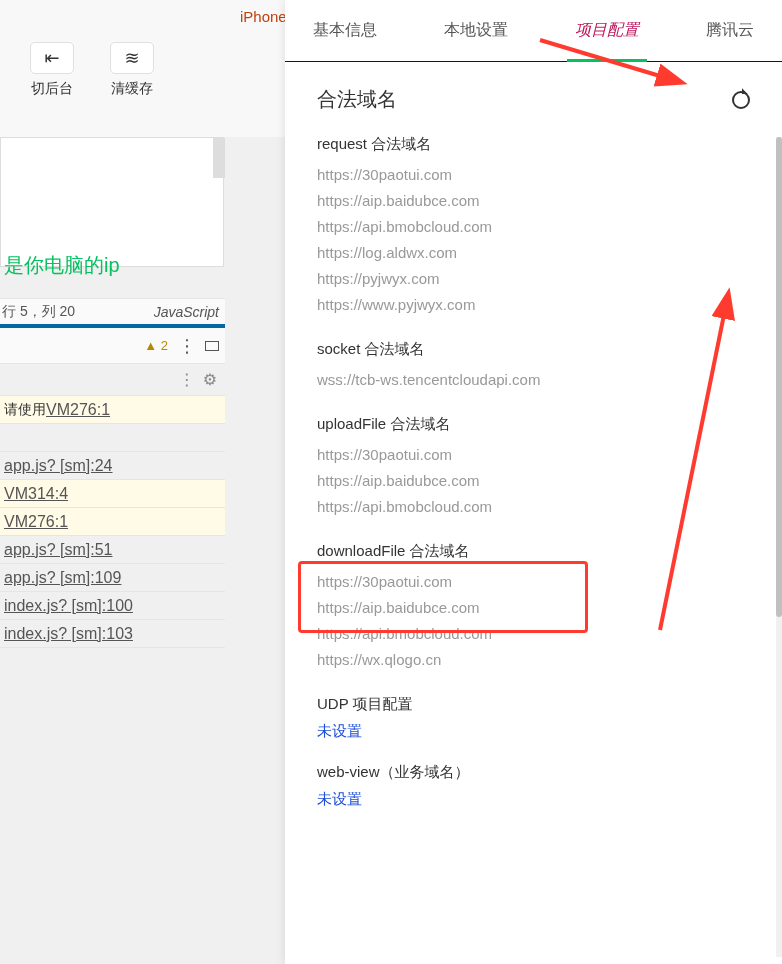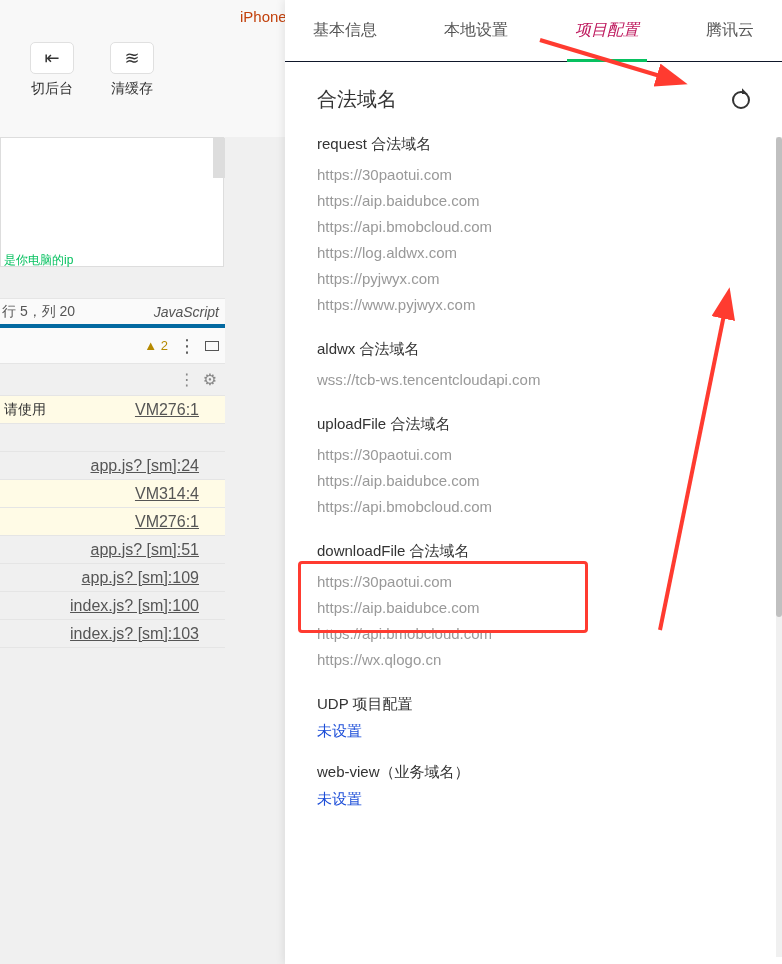--- a/index.html
+++ b/index.html
@@ -14,36 +14,36 @@
     .toolbar-wrap { background: #f8f8f8; position: relative; height: 105px; }
     .toolbar { display: flex; align-items: flex-start; padding: 10px 30px 0 30px; justify-content: space-between; }
     .toolbar-left { display: flex; gap: 36px; }
     .toolbar-right { display: flex; gap: 24px; align-items: flex-start; }
     .tool-item { display: flex; flex-direction: column; align-items: center; gap: 6px; }
     .tool-btn { background: #fff; border: 1px solid #e0e0e0; border-radius: 5px; width: 44px; height: 32px; display: flex; align-items: center; justify-content: center; font-size: 18px; color: #333; }
     .tool-btn.green { background: #07c160; border-color: #07c160; color: #fff; }
     .tool-label { font-size: 14px; color: #333; }
     .device-label { position: absolute; left: 240px; top: 8px; font-size: 15px; color: #c2410c; }
     
-    .mid-text { position: absolute; top: 252px; left: 0; color: #07c160; font-size: 12px; padding-left: 4px; }
+    .mid-text { position: absolute; top: 252px; left: 0; color: #07c160; font-size: 20px; padding-left: 4px; }
     
     .status-bar { position: absolute; top: 298px; left: 0; width: 225px; height: 30px; border-top: 1px solid #e5e5e5; border-bottom: 4px solid #0369a1; background: #fafafa; display: flex; align-items: center; font-size: 14px; color: #555; font-family: monospace; }
     .status-left { flex: 0 0 auto; padding-left: 2px; }
     .status-right { margin-left: auto; padding-right: 6px; font-style: italic; }
     
     .status-bar2 { position: absolute; top: 328px; left: 0; width: 225px; height: 36px; border-bottom: 1px solid #e5e5e5; background: #fafafa; display: flex; align-items: center; justify-content: flex-end; padding-right: 6px; gap: 10px; font-size: 13px; color: #555; }
     .status-bar2 .warn { color: #b58900; }
     .status-bar2 .dots { font-size: 18px; letter-spacing: -1px; }
     .status-bar2 .boxicon { width: 14px; height: 10px; border: 1.5px solid #555; position: relative; }
     
     .gear-row { position: absolute; top: 364px; left: 0; width: 225px; height: 32px; border-bottom: 1px solid #e5e5e5; display: flex; align-items: center; justify-content: flex-end; padding-right: 8px; gap: 8px; color: #888; }
     .gear-row .dots { color: #888; }
     
     .log-list { position: absolute; top: 396px; left: 0; width: 225px; }
-    .log-row { height: 28px; border-bottom: 1px solid #e5e5e5; display: flex; align-items: center; justify-content: space-between; font-size: 14px; font-family: monospace; padding-right: 26px; padding-left: 4px; }
+    .log-row { height: 28px; border-bottom: 1px solid #e5e5e5; display: flex; align-items: center; font-size: 14px; font-family: monospace; padding-right: 4px; padding-left: 4px; }
     .log-row.y { background: #fffbe6; }
     .log-row .left { color: #333; white-space: nowrap; overflow: hidden; }
     .log-row .right { text-decoration: underline; color: #555; white-space: nowrap; font-size: 16px; }
     
     .panel { position: absolute; top: 0; right: 0; bottom: 0; left: 285px; background: #fff; box-shadow: -2px 0 8px rgba(0,0,0,0.08); }
     .panel-tabs { display: flex; height: 62px; align-items: center; border-bottom: 1px solid #0f172a; padding: 0 20px; justify-content: space-between; }
     .panel-tab { font-size: 16px; color: #555; padding: 20px 8px; position: relative; }
     .panel-tab.active { color: #be185d; font-weight: 500; font-style: italic; }
     .panel-tab.active::after { content: ""; position: absolute; bottom: -1px; left: 0; right: 0; height: 3px; background: #07c160; }
     
@@ -190,21 +190,21 @@
         <div class="domain-group">
           <div class="domain-label">request 合法域名</div>
           <div class="domain-item">https://30paotui.com</div>
           <div class="domain-item">https://aip.baidubce.com</div>
           <div class="domain-item">https://api.bmobcloud.com</div>
           <div class="domain-item">https://log.aldwx.com</div>
           <div class="domain-item">https://pyjwyx.com</div>
           <div class="domain-item">https://www.pyjwyx.com</div>
         </div>
         <div class="domain-group">
-          <div class="domain-label">aldwx 合法域名</div>
+          <div class="domain-label">socket 合法域名</div>
           <div class="domain-item">wss://tcb-ws.tencentcloudapi.com</div>
         </div>
         <div class="domain-group">
           <div class="domain-label">uploadFile 合法域名</div>
           <div class="domain-item">https://30paotui.com</div>
           <div class="domain-item">https://aip.baidubce.com</div>
           <div class="domain-item">https://api.bmobcloud.com</div>
         </div>
         <div class="domain-group">
           <div class="domain-label">downloadFile 合法域名</div>

